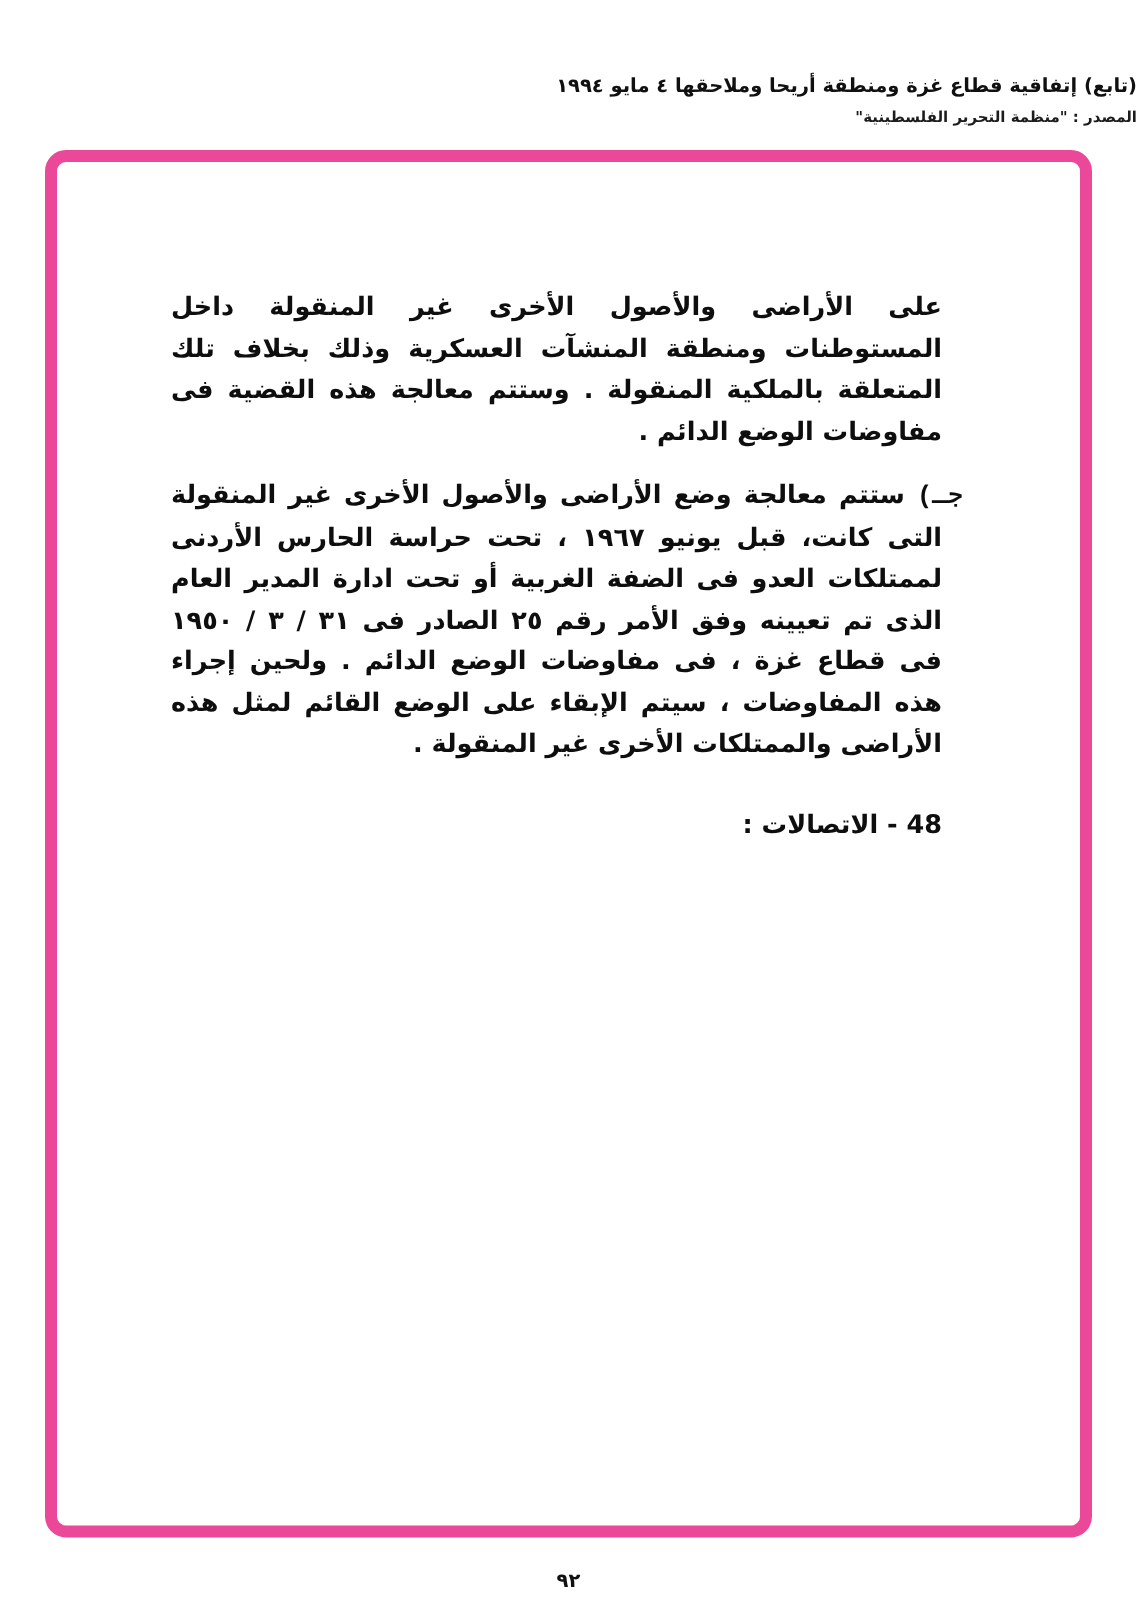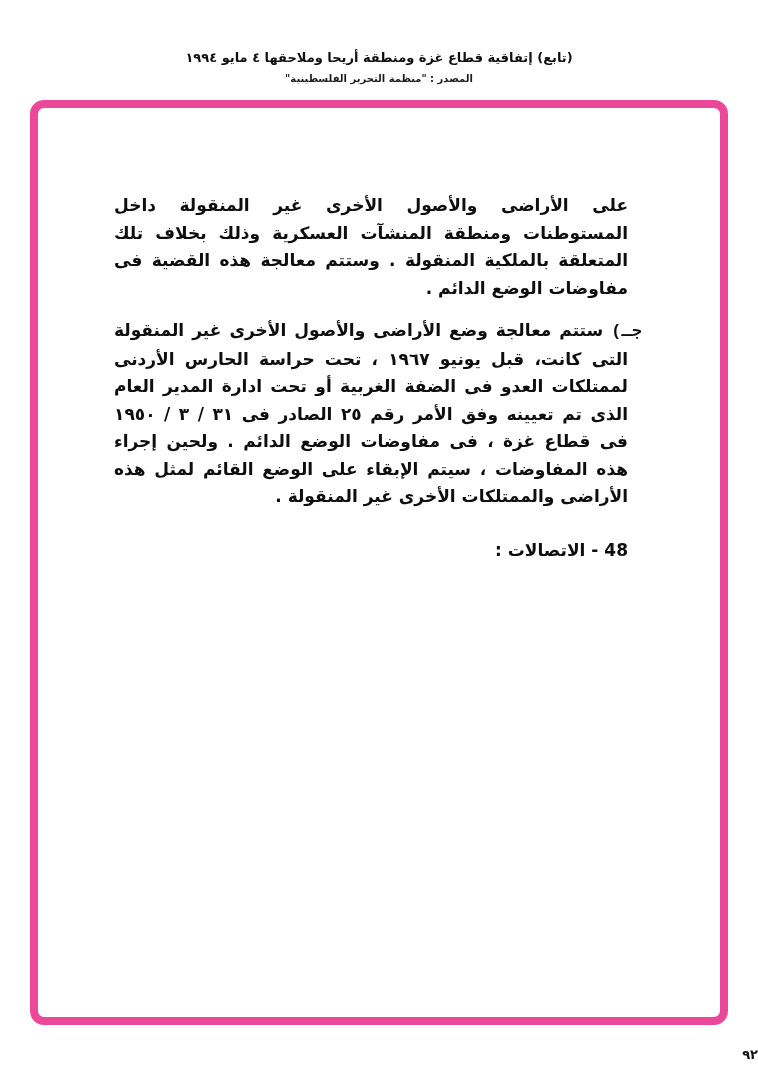--- a/index.html
+++ b/index.html
@@ -15,21 +15,20 @@
     color: #111111;
     overflow: hidden;
   }
 
   
   .page-header {
     position: absolute;
     top: 50px;
     left: 0;
     width: 100%;
-    text-align: center;
     direction: rtl;
   }
   .page-header .title {
     font-size: 13px;
     font-weight: bold;
     letter-spacing: 0.5px;
     color: #101010;
   }
   .page-header .source {
     margin-top: 8px;
@@ -81,20 +80,21 @@
   .list-item {
     margin: 0 0 17px 0;
   }
 
   
   .page-footer {
     position: absolute;
     bottom: 16px;
     left: 0;
     width: 100%;
+    text-align: center;
     font-size: 13px;
     font-weight: bold;
     color: #111111;
   }
 </style>
 </head>
 <body>
 
 <div class="page-header">
   <div class="title">(تابع) إتفاقية قطاع غزة ومنطقة أريحا وملاحقها ٤ مايو ١٩٩٤</div>

